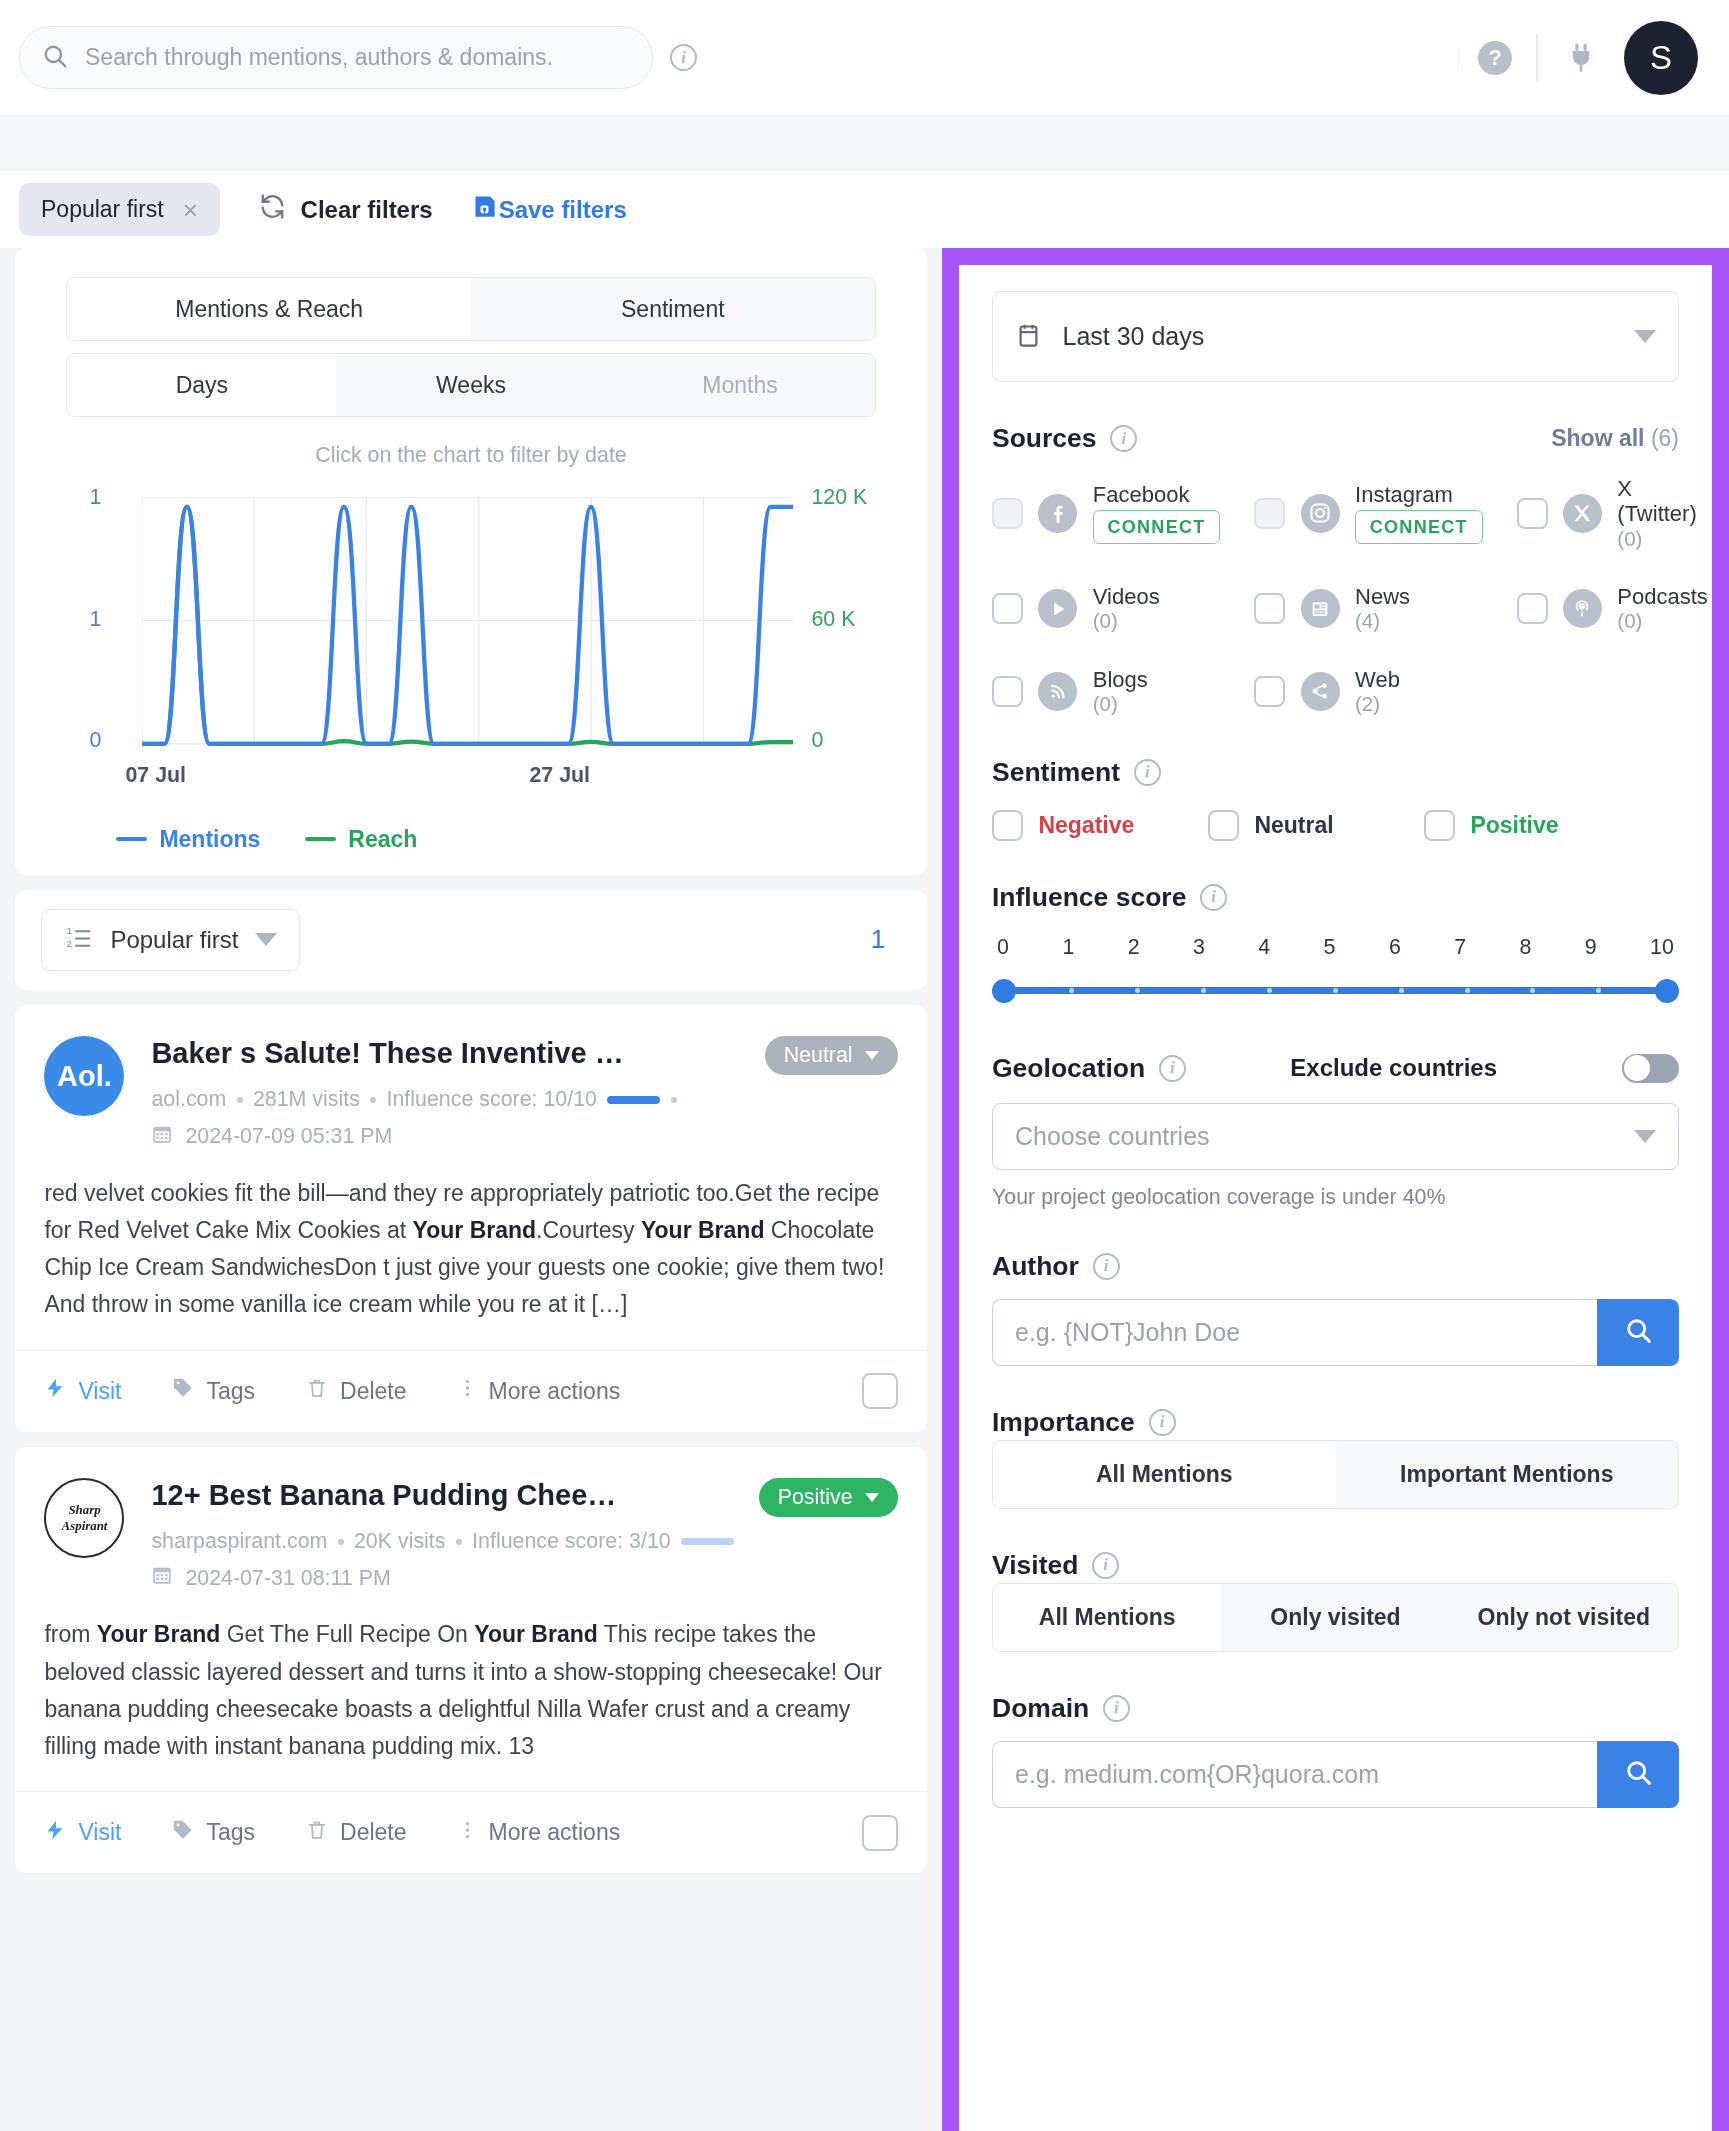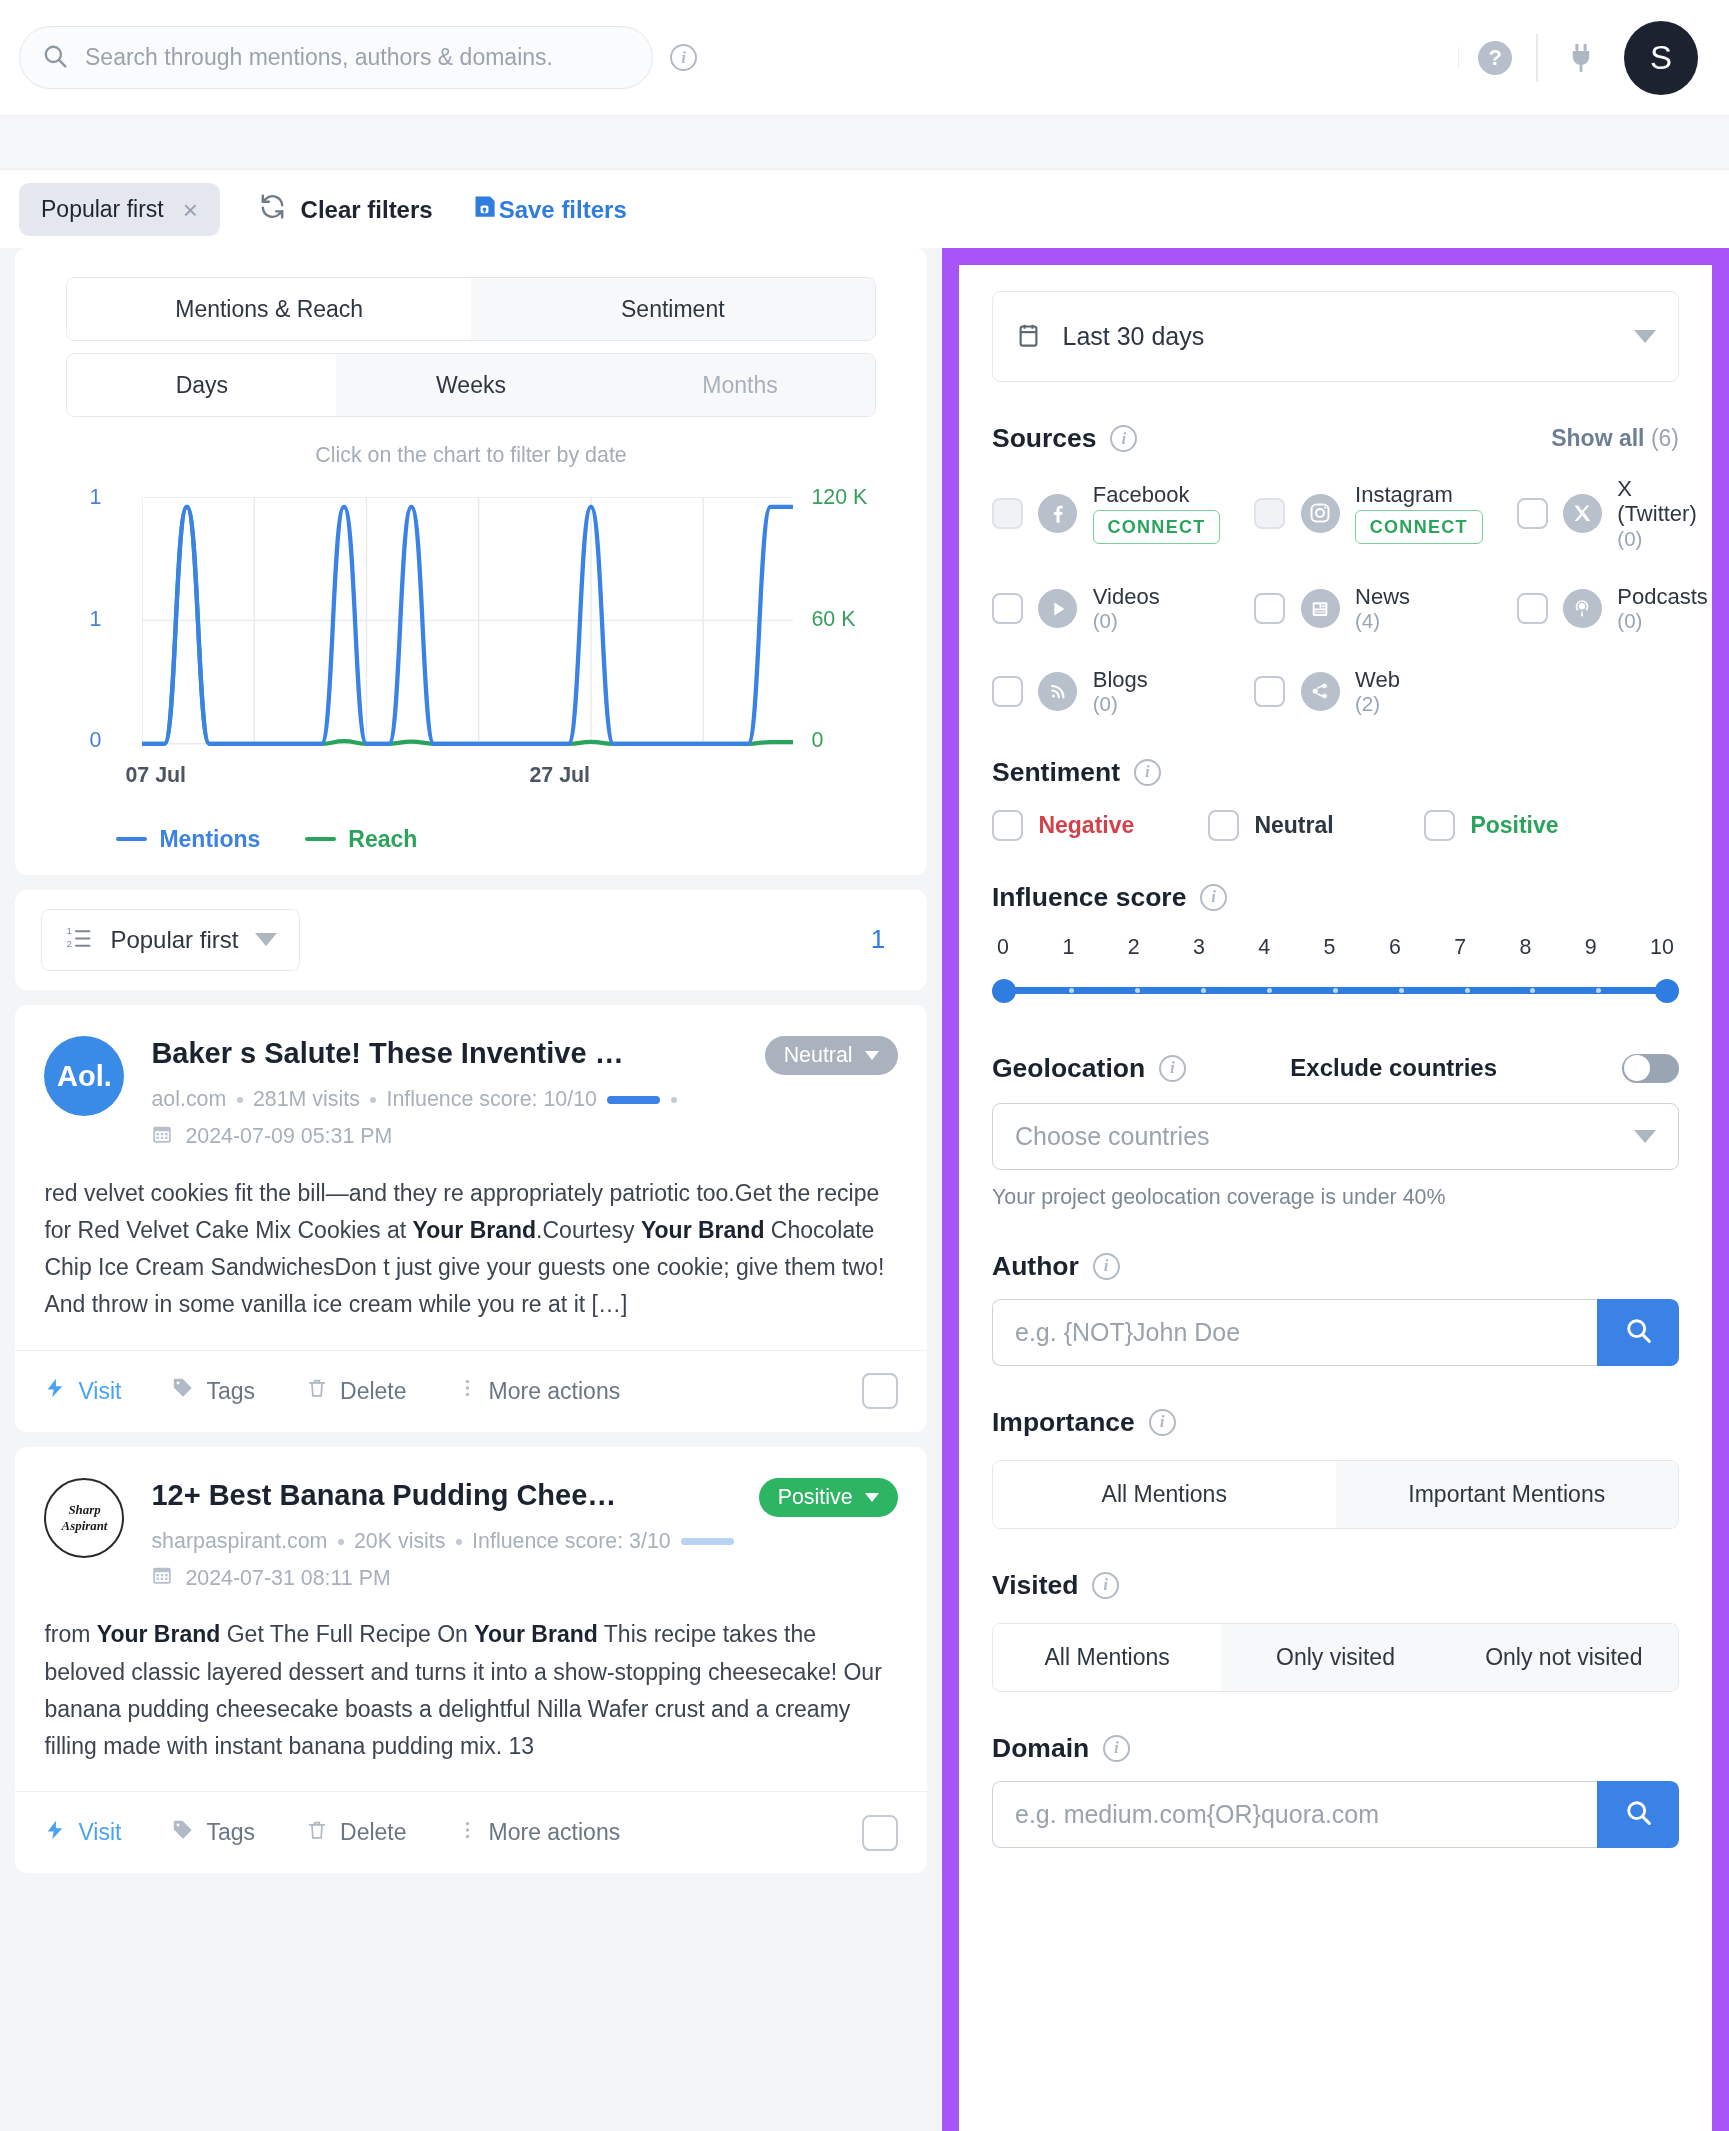--- a/index.html
+++ b/index.html
@@ -219,21 +219,21 @@
   .geo-note { font-size: 21.4px; color: #7d8894; margin-top: 15.4px; }
   .inp-row { display: flex; margin-top: 17px; height: 67px; }
   .inp-row input {
     flex: 1; border: 1.3px solid #ccd2da; border-right: none; border-radius: 8.6px 0 0 8.6px;
     padding: 0 22px; font-size: 25px; color: #9aa3ae; outline: none;
     font-family: "Liberation Sans", sans-serif;
   }
   .inp-row input::placeholder { color: #9aa3ae; }
   .inp-btn { width: 82px; background: #3b82e6; border-radius: 0 8.6px 8.6px 0;
     display: flex; align-items: center; justify-content: center; }
-  .seg-pill { display: flex; border: 1.3px solid #e3e7ec; border-radius: 8.6px; overflow: hidden; margin-top: 22px; }
+  .seg-pill { display: flex; border: 1.3px solid #e3e7ec; border-radius: 8.6px; overflow: hidden; margin-top: 2px; font-weight: bold; }
   .seg-pill > div { flex: 1; height: 67px; display: flex; align-items: center; justify-content: center;
     font-size: 23px; color: #2e3642; background: #f7f8fa; }
   .seg-pill > div.active { background: #ffffff; }
 </style>
 </head>
 <body>
 
 <div class="topbar">
   <div class="search-wrap">
     <div class="search-box">

